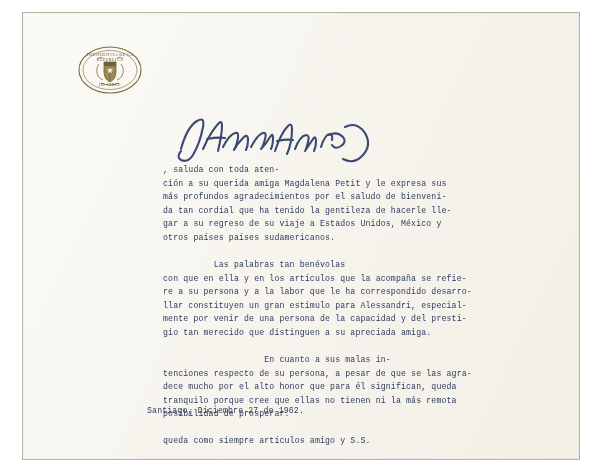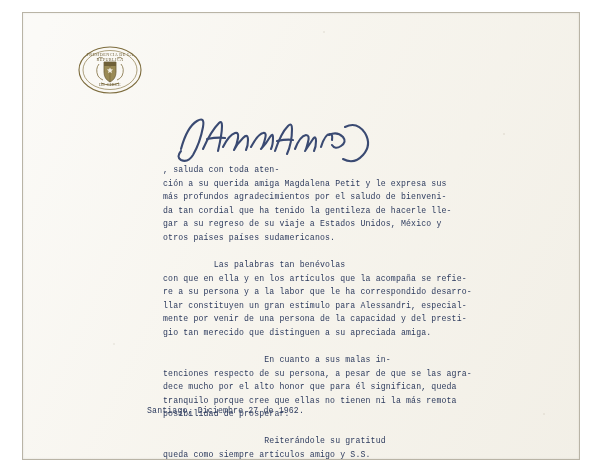--- a/index.html
+++ b/index.html
@@ -166,21 +166,21 @@
           <path d="M172 18 q12 -6 20 6 q7 12 -2 22 q-9 10 -20 4"></path>
         </g>
       </svg>
       
     </div>
 
     <div id="body-text">
       <div class="para greeting"><span class="line">, saluda con toda aten-</span><span class="line">ción a su querida amiga Magdalena Petit y le expresa sus</span><span class="line">más profundos agradecimientos por el saludo de bienveni-</span><span class="line">da tan cordial que ha tenido la gentileza de hacerle lle-</span><span class="line">gar a su regreso de su viaje a Estados Unidos, México y</span><span class="line">otros países países sudamericanos.</span></div>
       <div class="para"><span class="line">          Las palabras tan benévolas</span><span class="line">con que en ella y en los artículos que la acompaña se refie-</span><span class="line">re a su persona y a la labor que le ha correspondido desarro-</span><span class="line">llar constituyen un gran estímulo para Alessandri, especial-</span><span class="line">mente por venir de una persona de la capacidad y del presti-</span><span class="line">gio tan merecido que distinguen a su apreciada amiga.</span></div>
       <div class="para"><span class="line">                    En cuanto a sus malas in-</span><span class="line">tenciones respecto de su persona, a pesar de que se las agra-</span><span class="line">dece mucho por el alto honor que para él significan, queda</span><span class="line">tranquilo porque cree que ellas no tienen ni la más remota</span><span class="line">posibilidad de prosperar.</span></div>
-      <div class="para"><span class="line">                    Reiterándole su gratitud </span><span class="line">queda como siempre artículos amigo y S.S.</span></div>
+      <div class="para"><span class="line">queda como siempre artículos amigo y S.S.</span></div>
     </div>
 
     <div id="place-date">Santiago, Diciembre 27 de 1962.</div>
 
     <div class="speck" style="left:300px;top:18px;width:2px;height:2px;"></div>
     <div class="speck" style="left:480px;top:120px;width:1.5px;height:1.5px;"></div>
     <div class="speck" style="left:90px;top:330px;width:2px;height:2px;"></div>
     <div class="speck" style="left:520px;top:400px;width:1.5px;height:1.5px;"></div>
   </div>
 

